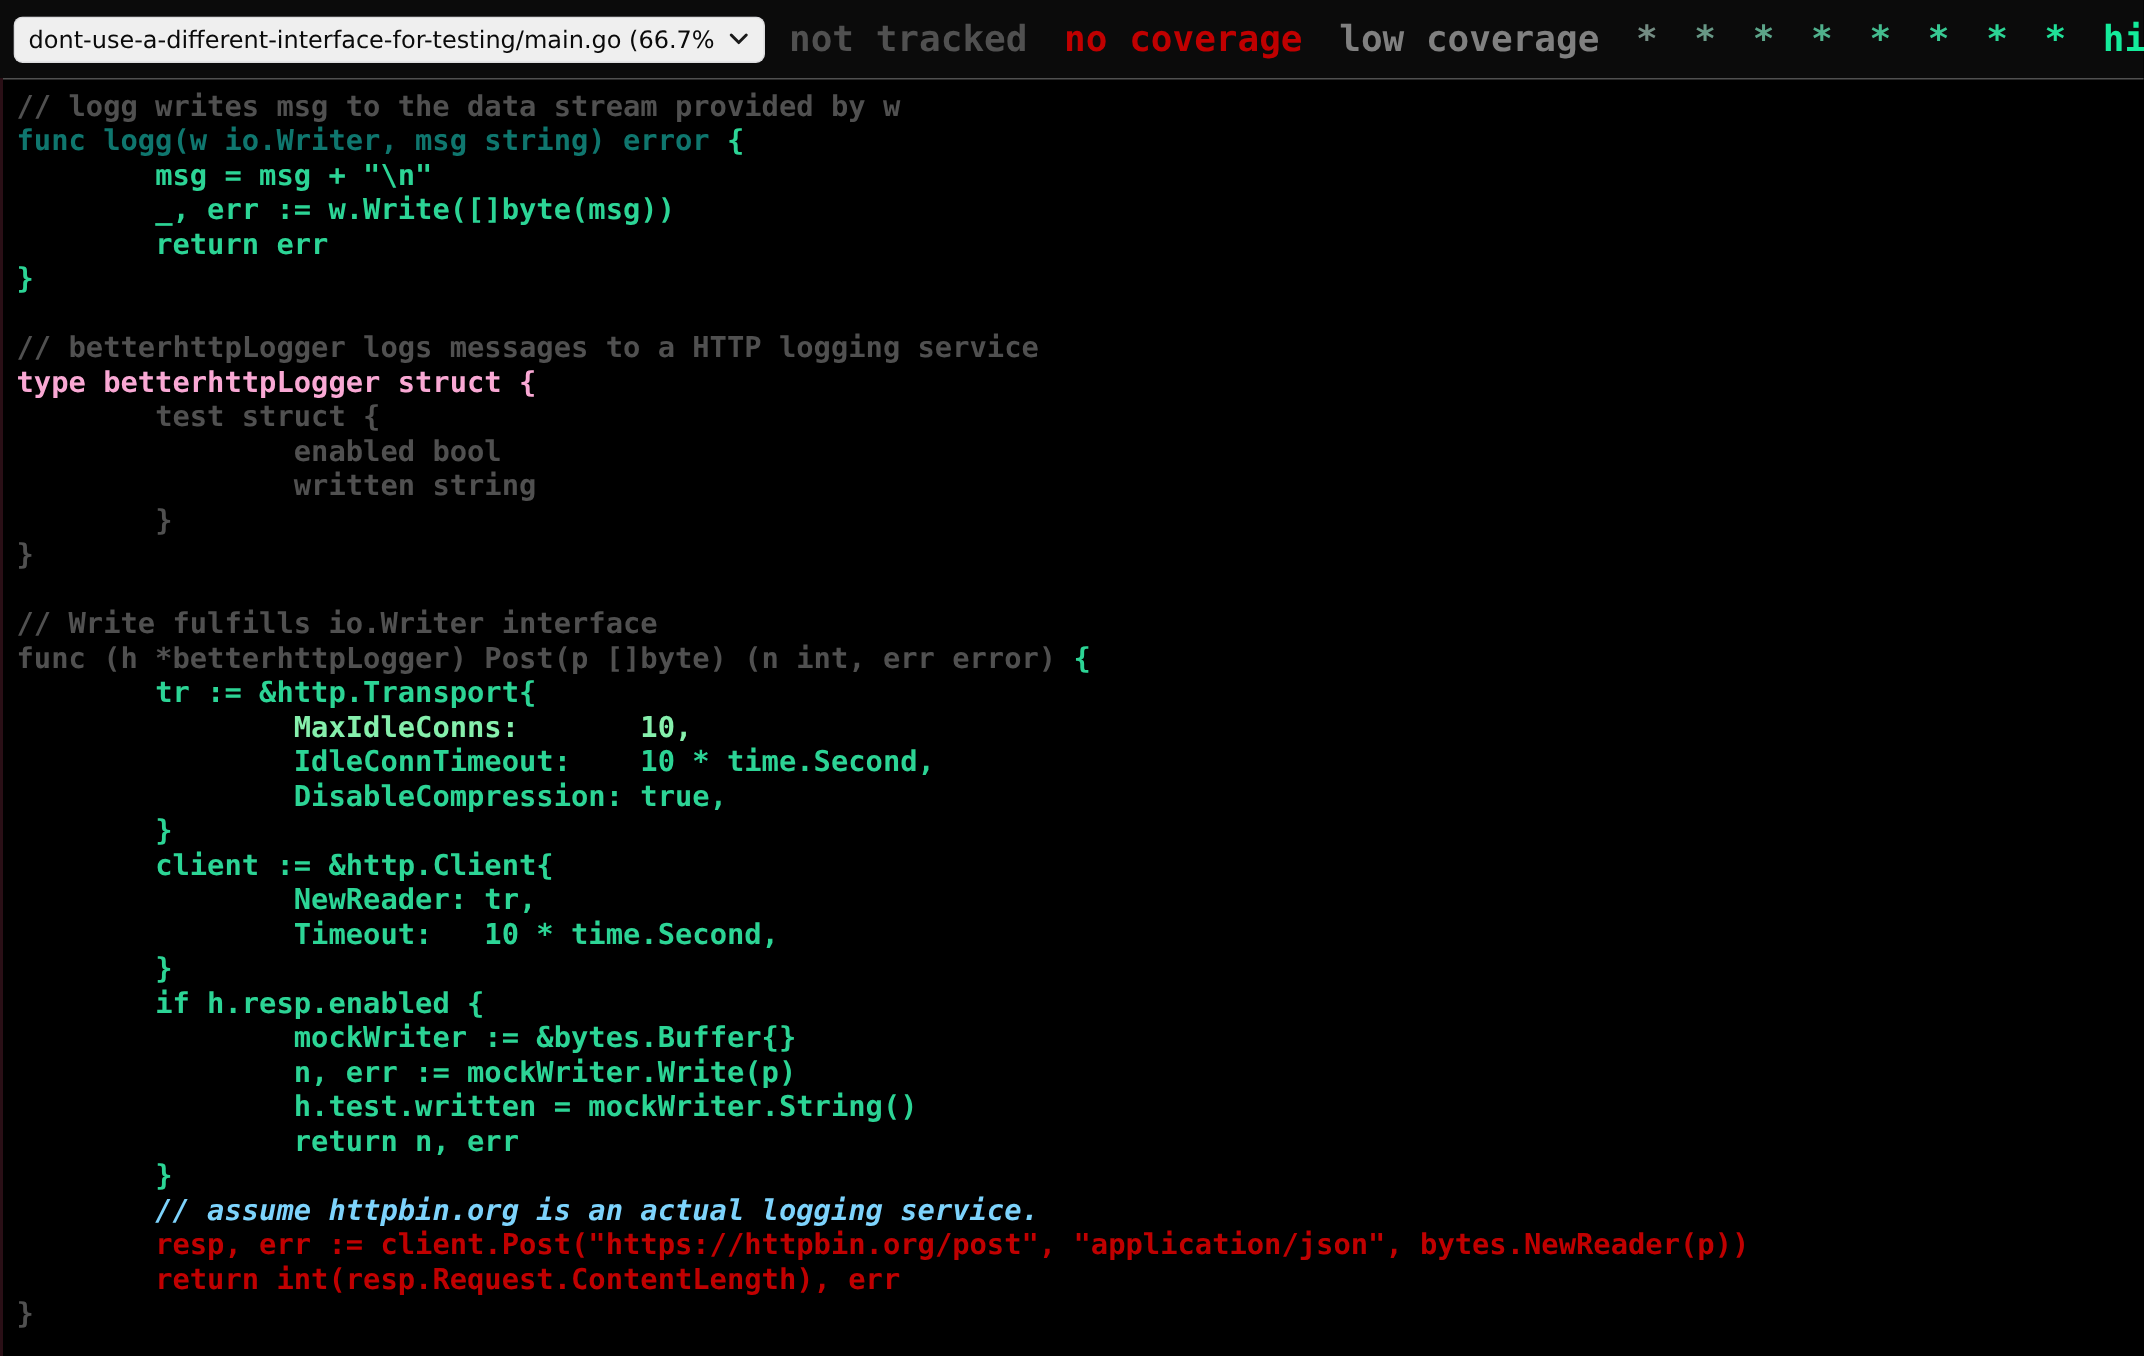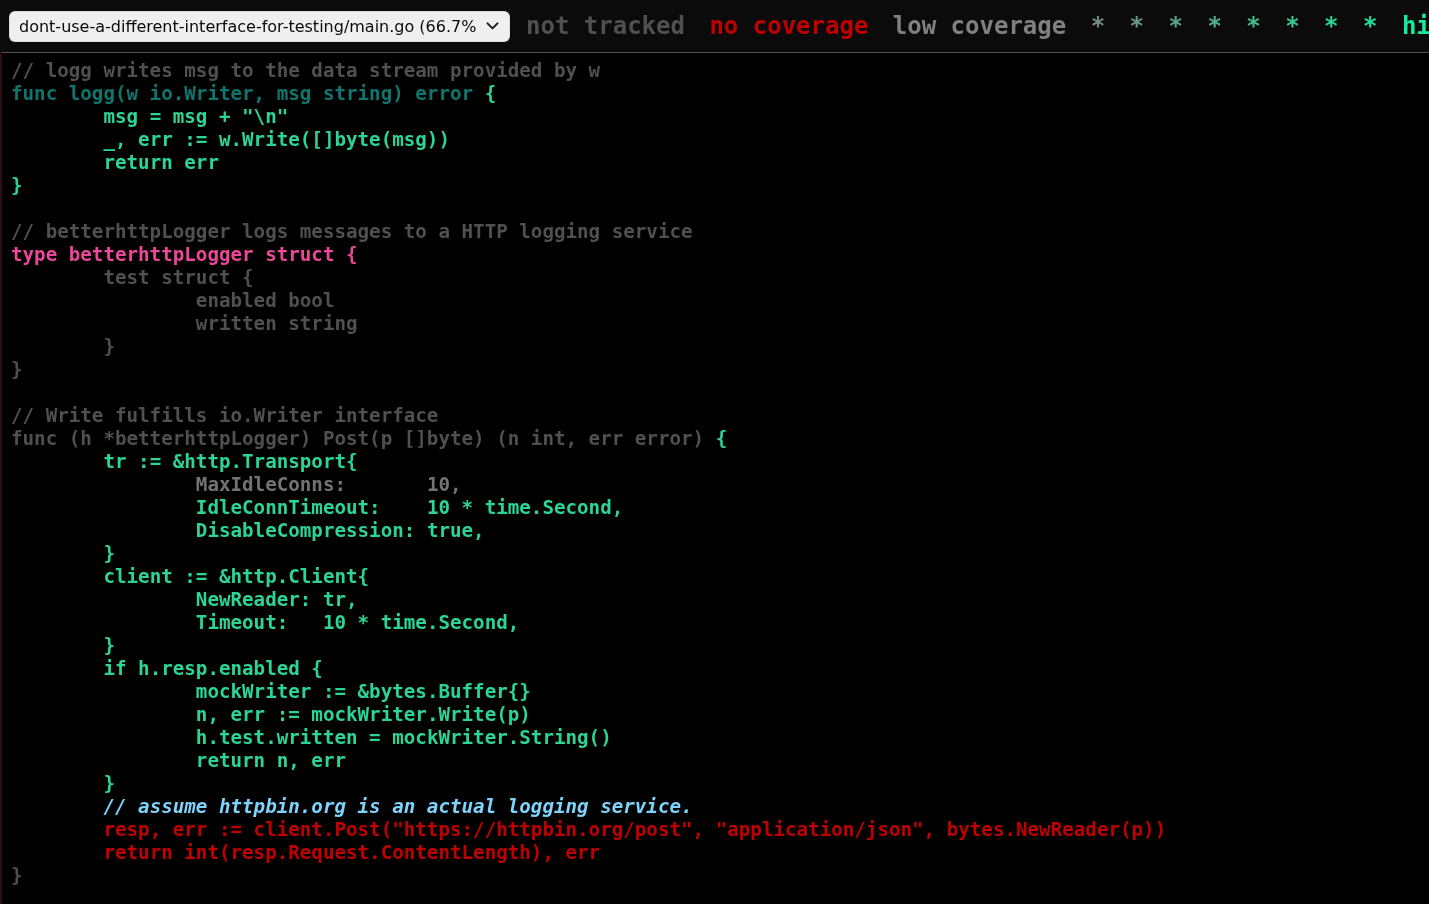--- a/index.html
+++ b/index.html
@@ -105,31 +105,31 @@
 
 <div id="content">
   <pre id="code-pre"><span style="color: rgb(80, 80, 80);">// logg writes msg to the data stream provided by w</span>
 <span style="color: #0f766e;">func logg(w io.Writer, msg string) error </span><span style="color: rgb(44, 212, 149);">{</span>
 <span style="color: rgb(44, 212, 149);">	msg = msg + "\n"</span>
 <span style="color: rgb(44, 212, 149);">	_, err := w.Write([]byte(msg))</span>
 <span style="color: rgb(44, 212, 149);">	return err</span>
 <span style="color: rgb(44, 212, 149);">}</span>
 <span style="color: rgb(80, 80, 80);"></span>
 <span style="color: rgb(80, 80, 80);">// betterhttpLogger logs messages to a HTTP logging service</span>
-<span style="color: #ec4899;">type betterhttpLogger struct {</span>
+<span style="color: #f9a8d4;">type betterhttpLogger struct {</span>
 <span style="color: rgb(80, 80, 80);">	test struct {</span>
 <span style="color: rgb(80, 80, 80);">		enabled bool</span>
 <span style="color: rgb(80, 80, 80);">		written string</span>
 <span style="color: rgb(80, 80, 80);">	}</span>
 <span style="color: rgb(80, 80, 80);">}</span>
 <span style="color: rgb(80, 80, 80);"></span>
 <span style="color: rgb(80, 80, 80);">// Write fulfills io.Writer interface</span>
 <span style="color: rgb(80, 80, 80);">func (h *betterhttpLogger) Post(p []byte) (n int, err error) </span><span style="color: rgb(44, 212, 149);">{</span>
 <span style="color: rgb(44, 212, 149);">	tr := &amp;http.Transport{</span>
-<span style="color: #737373;">		MaxIdleConns:       10,</span>
+<span style="color: #86efac;">		MaxIdleConns:       10,</span>
 <span style="color: rgb(44, 212, 149);">		IdleConnTimeout:    10 * time.Second,</span>
 <span style="color: rgb(44, 212, 149);">		DisableCompression: true,</span>
 <span style="color: rgb(44, 212, 149);">	}</span>
 <span style="color: rgb(44, 212, 149);">	client := &amp;http.Client{</span>
 <span style="color: rgb(44, 212, 149);">		NewReader: tr,</span>
 <span style="color: rgb(44, 212, 149);">		Timeout:   10 * time.Second,</span>
 <span style="color: rgb(44, 212, 149);">	}</span>
 <span style="color: rgb(44, 212, 149);">	if h.resp.enabled {</span>
 <span style="color: rgb(44, 212, 149);">		mockWriter := &amp;bytes.Buffer{}</span>
 <span style="color: rgb(44, 212, 149);">		n, err := mockWriter.Write(p)</span>

